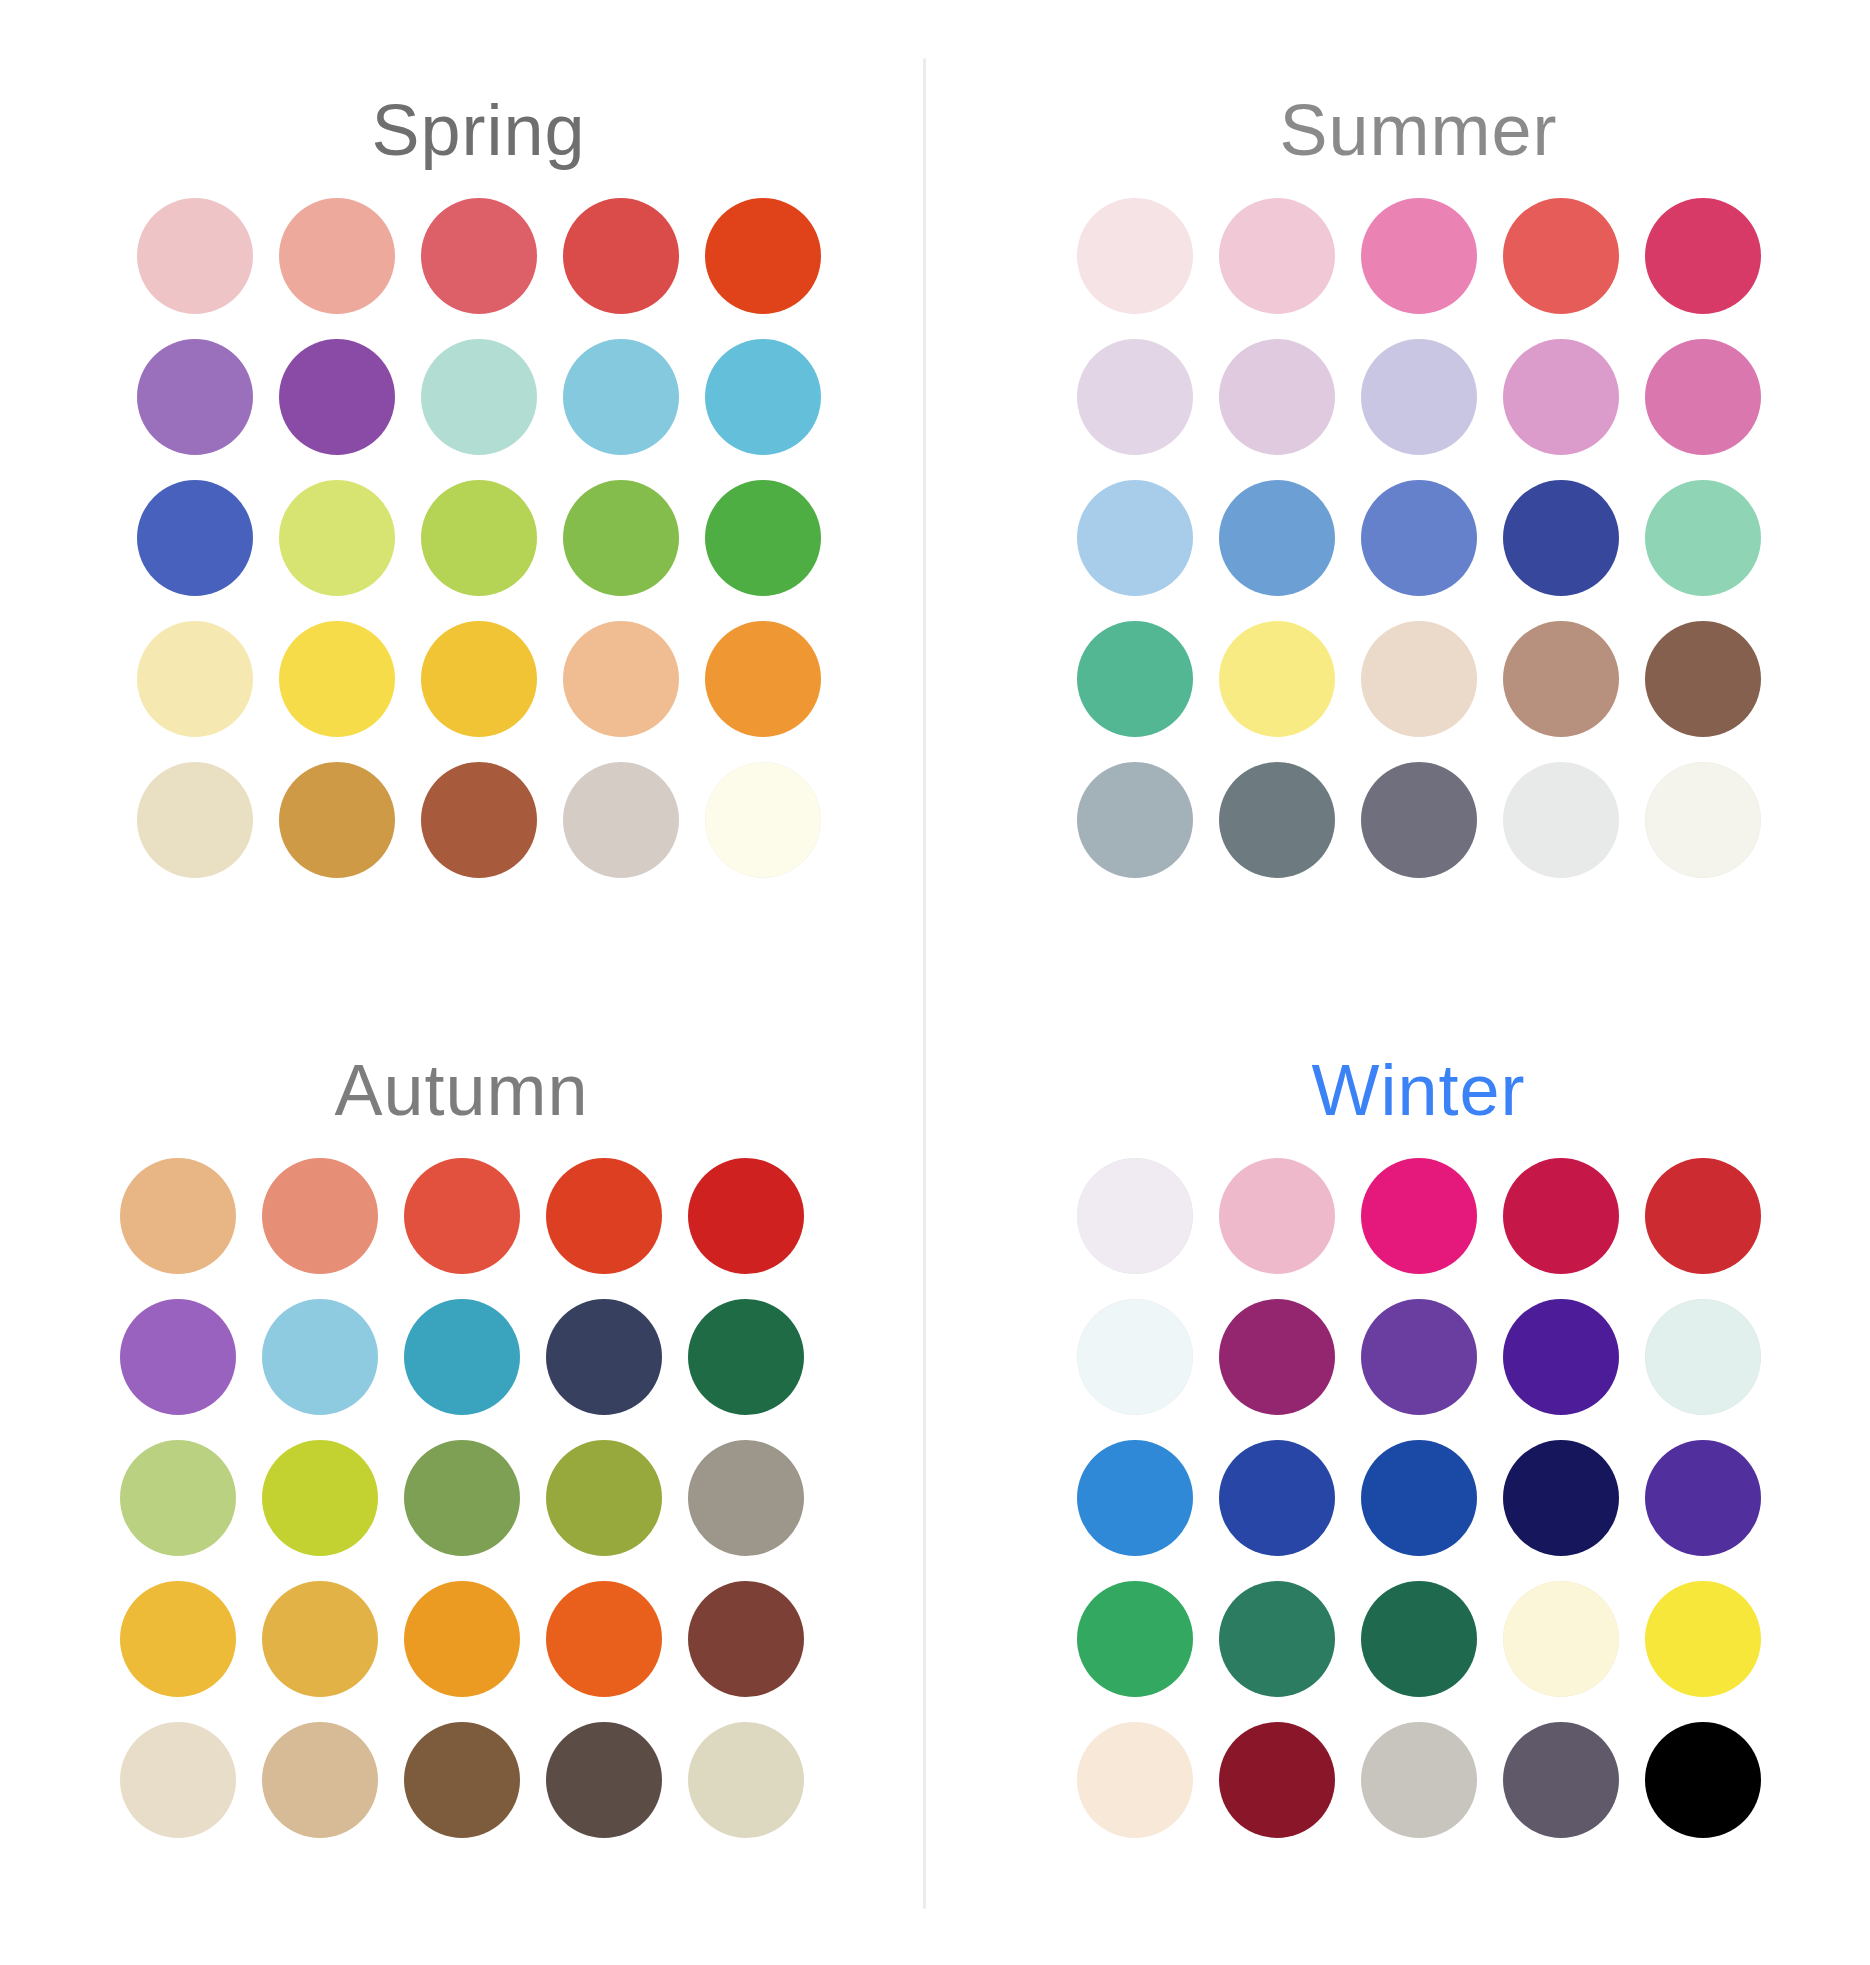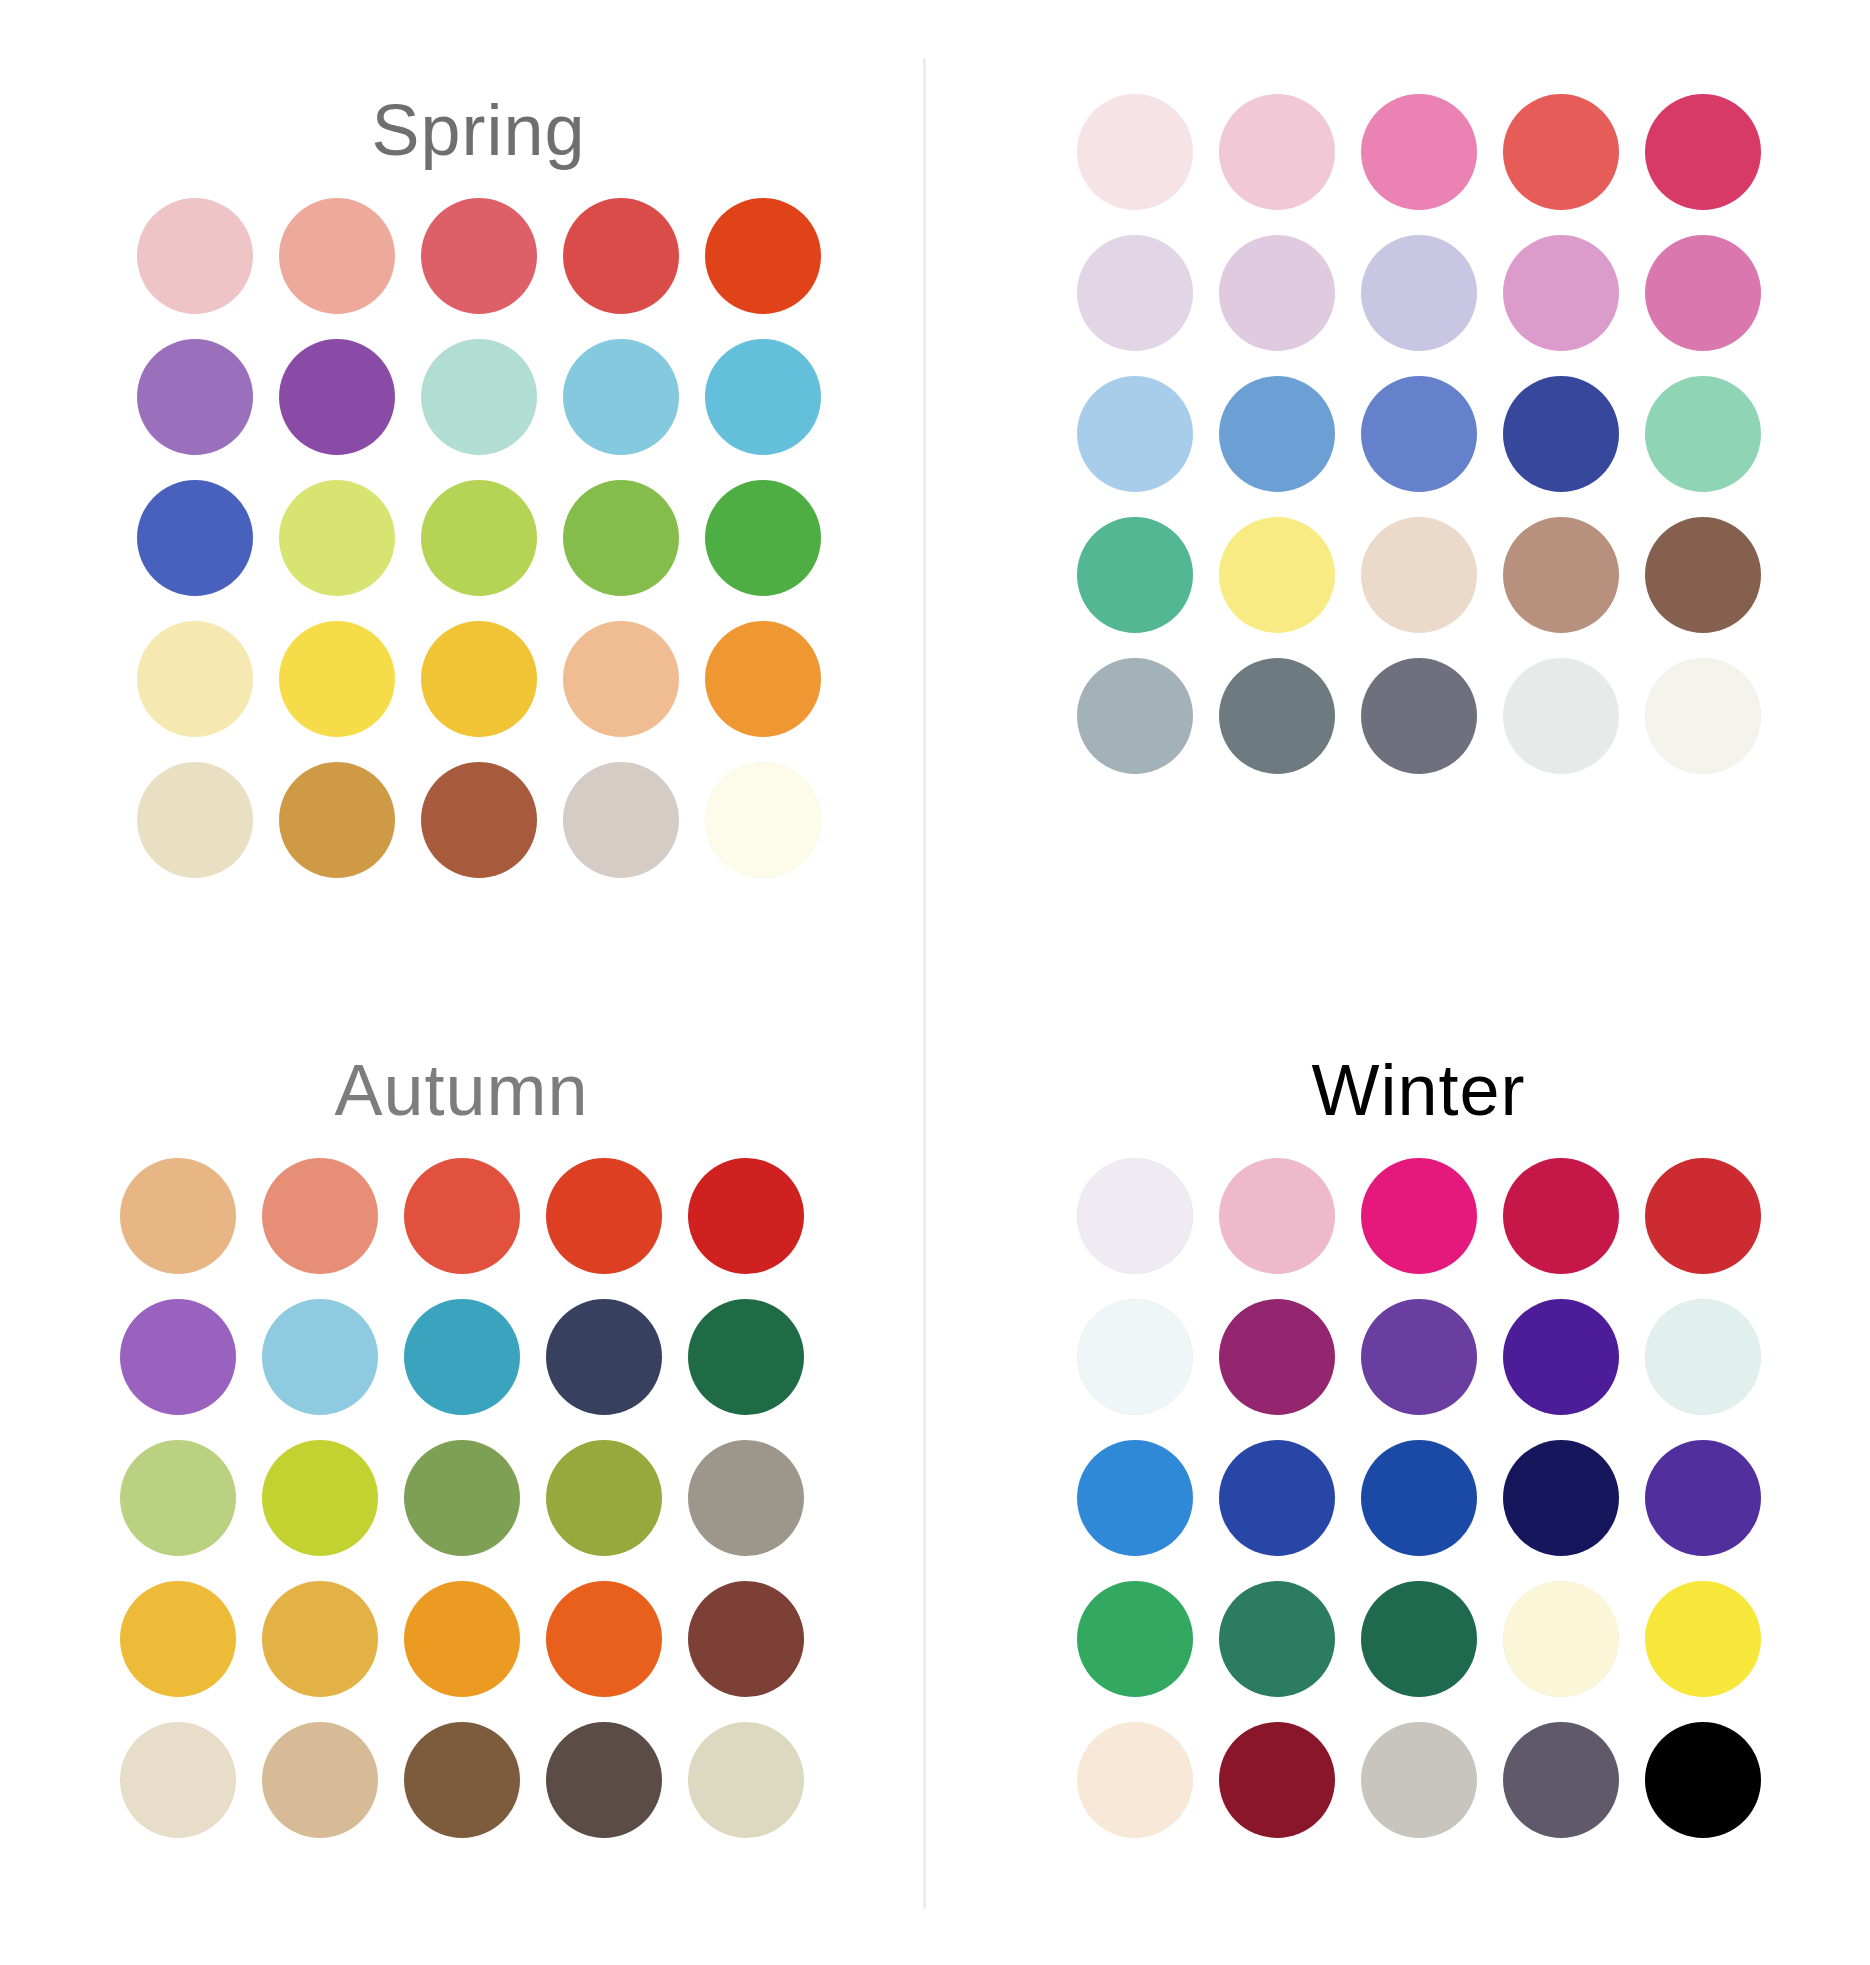--- a/index.html
+++ b/index.html
@@ -66,21 +66,21 @@
     letter-spacing: 1px;
     color: #6b6b6b;
     line-height: 1;
     margin: 0 0 32px 0;
     text-align: center;
     white-space: nowrap;
   }
   .panel-spring  .season-title { color: #6f6f6f; }
   .panel-summer  .season-title { color: #8a8a8a; }
   .panel-autumn  .season-title { color: #7d7d7d; }
-  .panel-winter  .season-title { color: #000000; }
+  .panel-winter  .season-title { color: #3b82f6; }
 
   .swatch-grid {
     display: grid;
     grid-template-columns: repeat(5, 116px);
     grid-auto-rows: 116px;
     column-gap: 26px;
     row-gap: 25px;
   }
 
   .swatch {
@@ -129,20 +129,21 @@
           <div class="swatch" title="#ef9833" style="background: rgb(239, 152, 51);"></div>
           <div class="swatch" title="#e9dfc2" style="background: rgb(233, 223, 194);"></div>
           <div class="swatch" title="#ce9a46" style="background: rgb(206, 154, 70);"></div>
           <div class="swatch" title="#a75a3c" style="background: rgb(167, 90, 60);"></div>
           <div class="swatch" title="#d6ccc6" style="background: rgb(214, 204, 198);"></div>
           <div class="swatch pale" title="#fdfbea" style="background: rgb(253, 251, 234);"></div>
         </div>
     </section>
 
     <section class="palette-panel panel-summer">
+      <h2 class="season-title">Summer</h2>
       <div class="swatch-grid">
           <div class="swatch" title="#f5e3e6" style="background: rgb(245, 227, 230);"></div>
           <div class="swatch" title="#f0c8d6" style="background: rgb(240, 200, 214);"></div>
           <div class="swatch" title="#ea82b4" style="background: rgb(234, 130, 180);"></div>
           <div class="swatch" title="#e65c58" style="background: rgb(230, 92, 88);"></div>
           <div class="swatch" title="#d83a67" style="background: rgb(216, 58, 103);"></div>
           <div class="swatch" title="#e2d5e6" style="background: rgb(226, 213, 230);"></div>
           <div class="swatch" title="#dfcae0" style="background: rgb(223, 202, 224);"></div>
           <div class="swatch" title="#c8c6e2" style="background: rgb(200, 198, 226);"></div>
           <div class="swatch" title="#dc9ccb" style="background: rgb(220, 156, 203);"></div>

